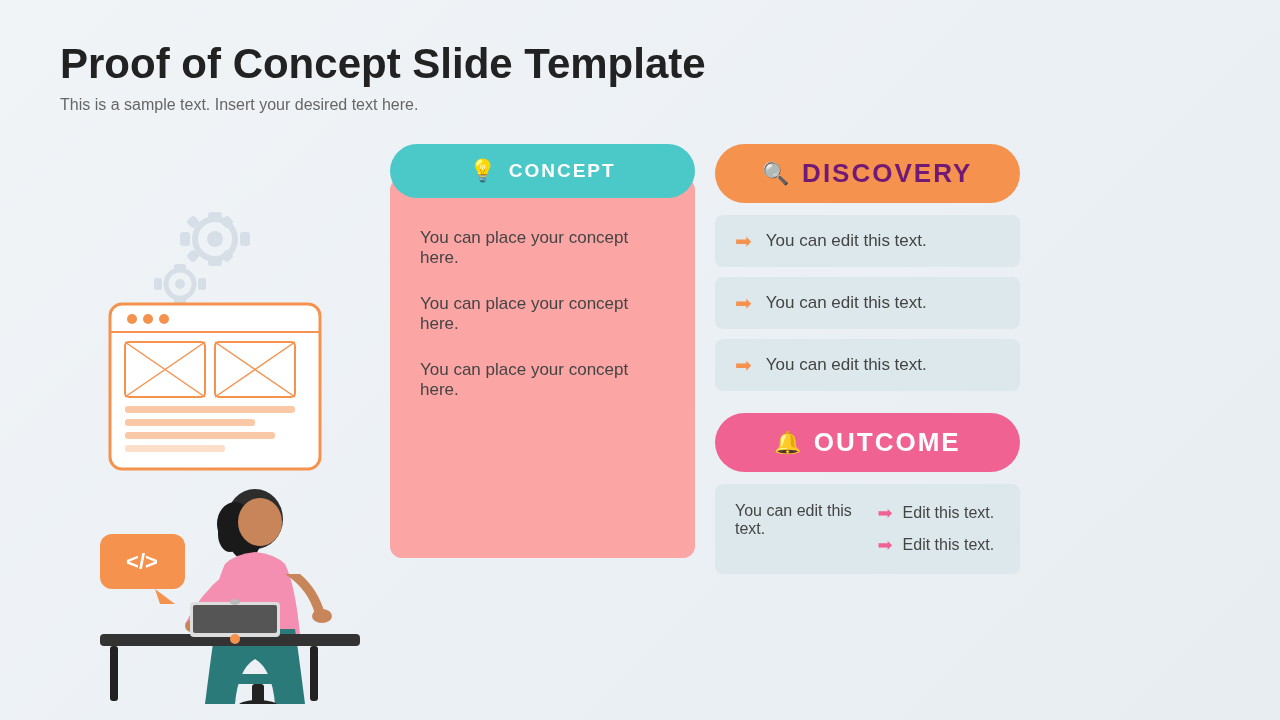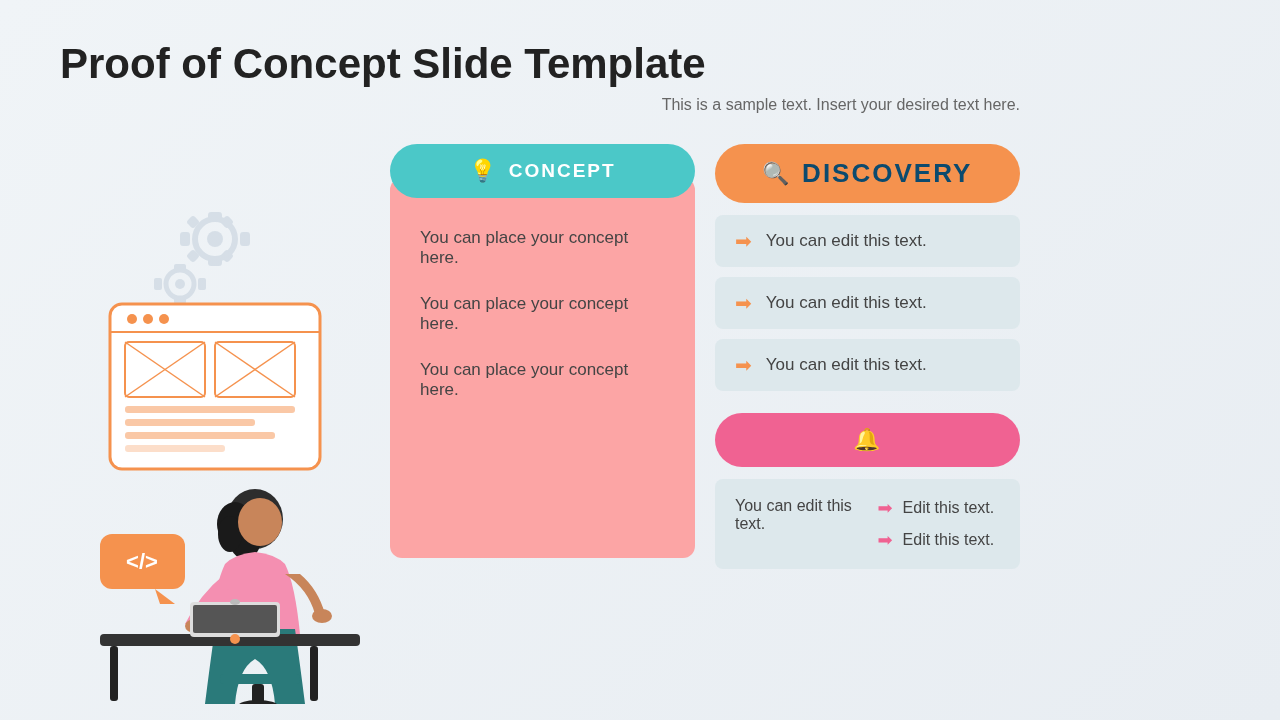--- a/index.html
+++ b/index.html
@@ -22,21 +22,20 @@
       font-size: 42px;
       font-weight: 700;
       color: #222;
       margin-bottom: 8px;
     }
 
     .header-subtitle {
       font-size: 16px;
       color: #666;
       margin-bottom: 30px;
-      text-align: right;
     }
 
     .content-area {
       display: flex;
       gap: 20px;
       height: 560px;
     }
 
     
     .illustration-area {
@@ -106,21 +105,21 @@
       display: flex;
       align-items: center;
       justify-content: center;
       gap: 12px;
       width: 100%;
     }
 
     .discovery-btn-label {
       font-size: 26px;
       font-weight: 800;
-      color: #0c4a6e;
+      color: #701a75;
       letter-spacing: 2px;
     }
 
     .discovery-items {
       display: flex;
       flex-direction: column;
       gap: 10px;
     }
 
     .discovery-item {
@@ -331,20 +330,21 @@
           <span>You can edit this text.</span>
         </div>
         <div class="discovery-item">
           <span class="arrow-icon">➡</span>
           <span>You can edit this text.</span>
         </div>
       </div>
 
       <div class="outcome-btn">
         <span class="btn-icon">🔔</span>
+        <span class="outcome-btn-label">OUTCOME</span>
       </div>
 
       <div class="outcome-body">
         <div class="outcome-left-text">You can edit this text.</div>
         <div class="outcome-right-list">
           <div class="outcome-right-item">
             <span class="arrow-pink">➡</span>
             <span>Edit this text.</span>
           </div>
           <div class="outcome-right-item">

